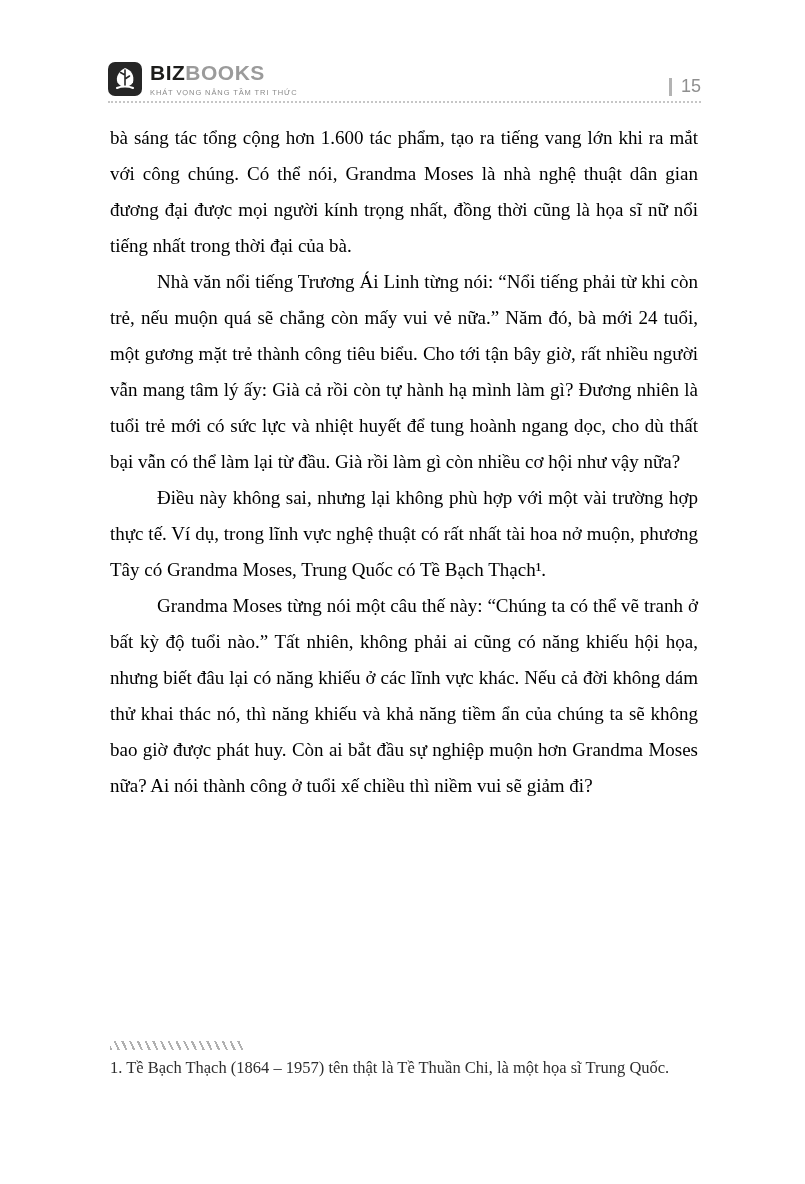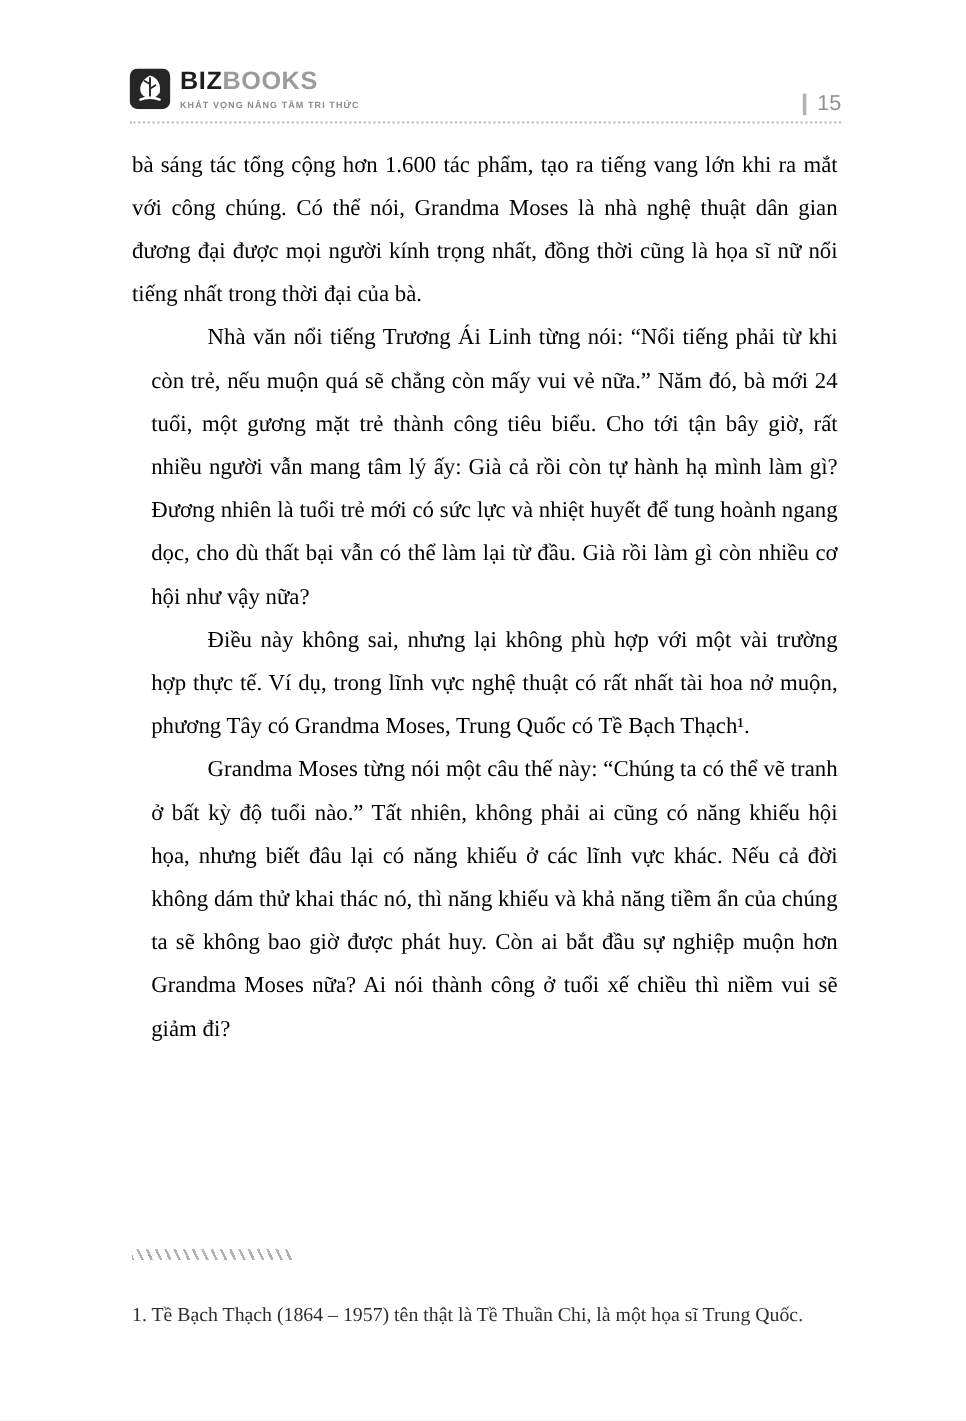--- a/index.html
+++ b/index.html
@@ -14,39 +14,39 @@
     overflow: hidden;
   }
   
   .header {
     position: absolute;
     left: 108px;
     right: 104px;
     top: 52px;
     display: flex;
     justify-content: space-between;
-    align-items: center;
+    align-items: flex-end;
   }
   .logo { display: flex; align-items: flex-start; gap: 8px; }
   .logo-mark { width: 34px; height: 34px; flex: 0 0 auto; }
   .logo-textcol { display: flex; flex-direction: column; }
   .brand {
     font-family: "Liberation Sans", sans-serif;
     font-weight: bold;
     font-size: 21px;
     line-height: 22px;
     letter-spacing: 0.5px;
     color: #1d1d1b;
     white-space: nowrap;
   }
   .brand .books { color: #9b9b9b; }
   .tagline {
     font-family: "Liberation Sans", sans-serif;
     font-size: 7.5px;
-    font-weight: bold;
+    font-weight: normal;
     letter-spacing: 0.9px;
     color: #8a8a8a;
     margin-top: 4px;
     white-space: nowrap;
   }
   .page-number {
     display: flex;
     align-items: center;
     gap: 9px;
     margin-top: 24px;
@@ -69,36 +69,36 @@
     position: absolute;
     left: 110px;
     width: 588px;
     top: 120px;
     color: #000000;
     font-size: 19px;
     line-height: 36px;
     text-align: justify;
   }
   .body-text p { margin: 0; }
-  .body-text p.indent { text-indent: 47px; margin-left: 16px; }
+  .body-text p.indent { text-indent: 47px; }
   
   .footnote-divider {
     position: absolute;
     left: 110px;
     top: 1041px;
     width: 134px;
     height: 9px;
     background: repeating-linear-gradient(65deg, #9c9c9c 0 2px, transparent 2px 7px);
     opacity: 0.8;
   }
   .footnote {
     position: absolute;
     left: 110px;
     width: 588px;
-    top: 1084px;
+    top: 1056px;
     font-size: 16.5px;
     line-height: 24px;
     color: #2e2e2e;
     text-align: justify;
   }
 </style>
 </head>
 <body>
 
 <div class="page">

